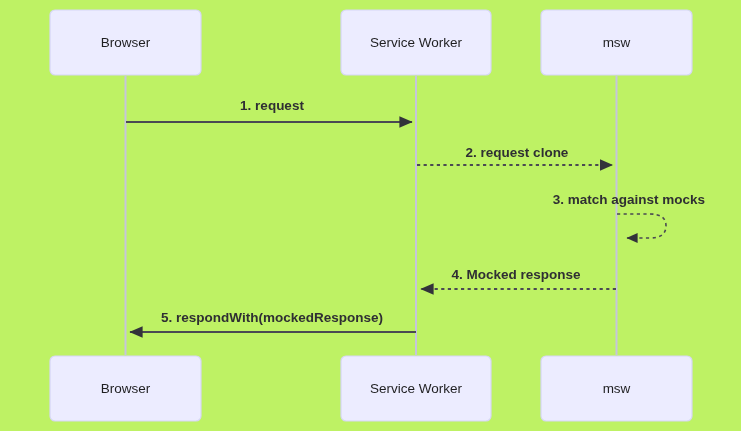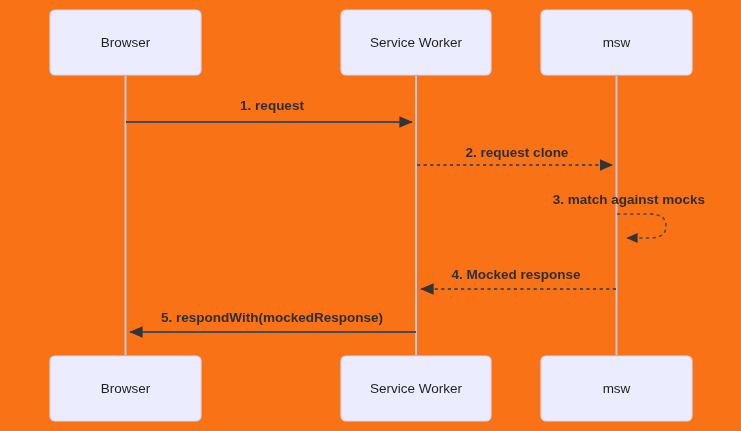--- a/index.html
+++ b/index.html
@@ -7,21 +7,21 @@
     padding: 0;
     background: #ffffff;
   }
   body {
     font-family: "Liberation Sans", sans-serif;
   }
   #diagram-root {
     position: relative;
     width: 741px;
     height: 431px;
-    background: #f97316;
+    background: #bef264;
     overflow: hidden;
   }
   svg.diagram-canvas {
     position: absolute;
     left: 0;
     top: 0;
     width: 741px;
     height: 431px;
     display: block;
   }

